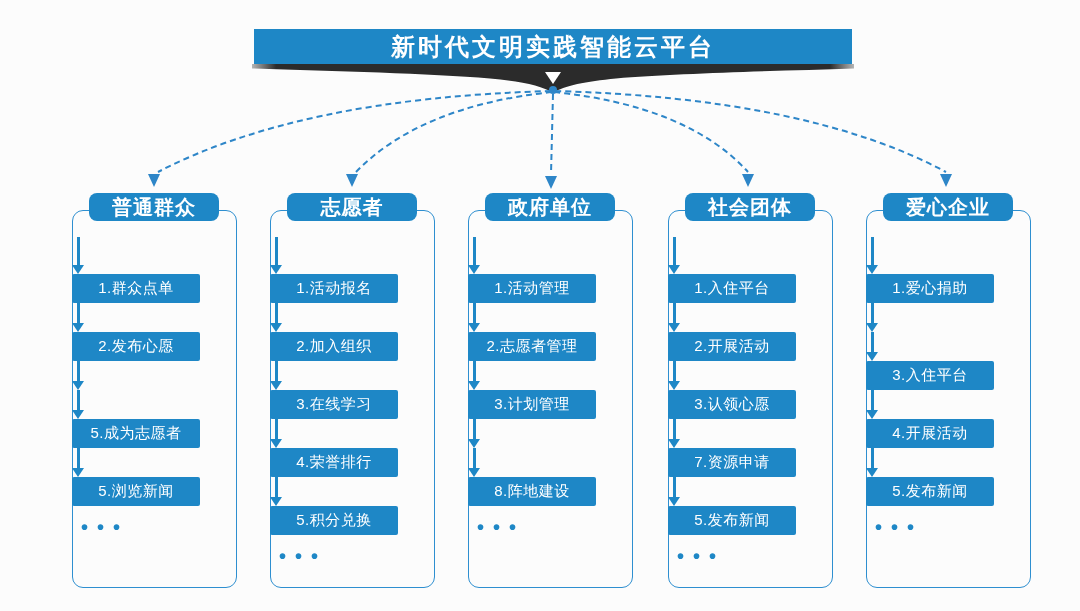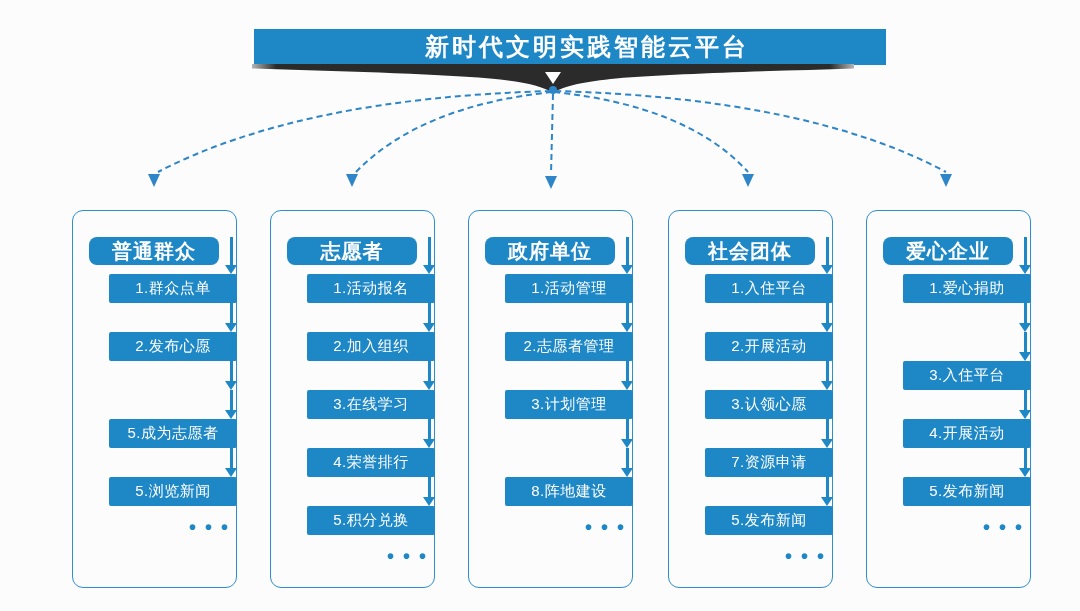--- a/index.html
+++ b/index.html
@@ -9,42 +9,42 @@
     font-family:"Liberation Sans","DejaVu Sans",sans-serif;
     position:relative;
   }
   .stage{position:absolute;inset:0;}
 
   
   .banner{
     position:absolute;left:254px;top:29px;width:598px;height:36px;
     background:#1e87c6;color:#fff;
     display:flex;align-items:center;justify-content:center;
-    font-size:24px;font-weight:bold;letter-spacing:3px;padding-left:34px;
+    font-size:24px;font-weight:bold;letter-spacing:3px;
   }
   .swoosh{position:absolute;left:252px;top:64px;width:602px;height:32px;}
 
   
   .links{position:absolute;left:0;top:0;width:1080px;height:611px;pointer-events:none;}
 
   
   .column{position:absolute;top:193px;width:165px;height:400px;}
   .frame{
     position:absolute;left:0;top:17px;width:163px;height:376px;
     border:1.5px solid #2e8fd0;border-radius:11px;background:transparent;
   }
   .colhead{
     position:absolute;left:17px;top:0;width:130px;height:28px;
     background:#1e87c6;color:#fff;border-radius:8px;
     display:flex;align-items:center;justify-content:center;
-    font-size:20px;font-weight:bold;letter-spacing:1px;z-index:2;margin-top:44px;
+    font-size:20px;font-weight:bold;letter-spacing:1px;z-index:2;
   }
   .colbody{
     position:absolute;left:0;top:44px;width:165px;
-    display:flex;flex-direction:column;align-items:flex-end;
+    display:flex;flex-direction:column;align-items:flex-start;
   }
   .step{
     width:128px;height:29px;background:#1e87c6;color:#fff;border-radius:2px;
     display:flex;align-items:center;justify-content:center;
     font-size:15px;letter-spacing:0.5px;flex:0 0 auto;
   }
   .arr{display:flex;flex-direction:column;align-items:center;flex:0 0 auto;}
   .arr .stem{width:3px;background:#1e87c6;flex:1;}
   .arr::after{
     content:"";width:0;height:0;flex:0 0 auto;

